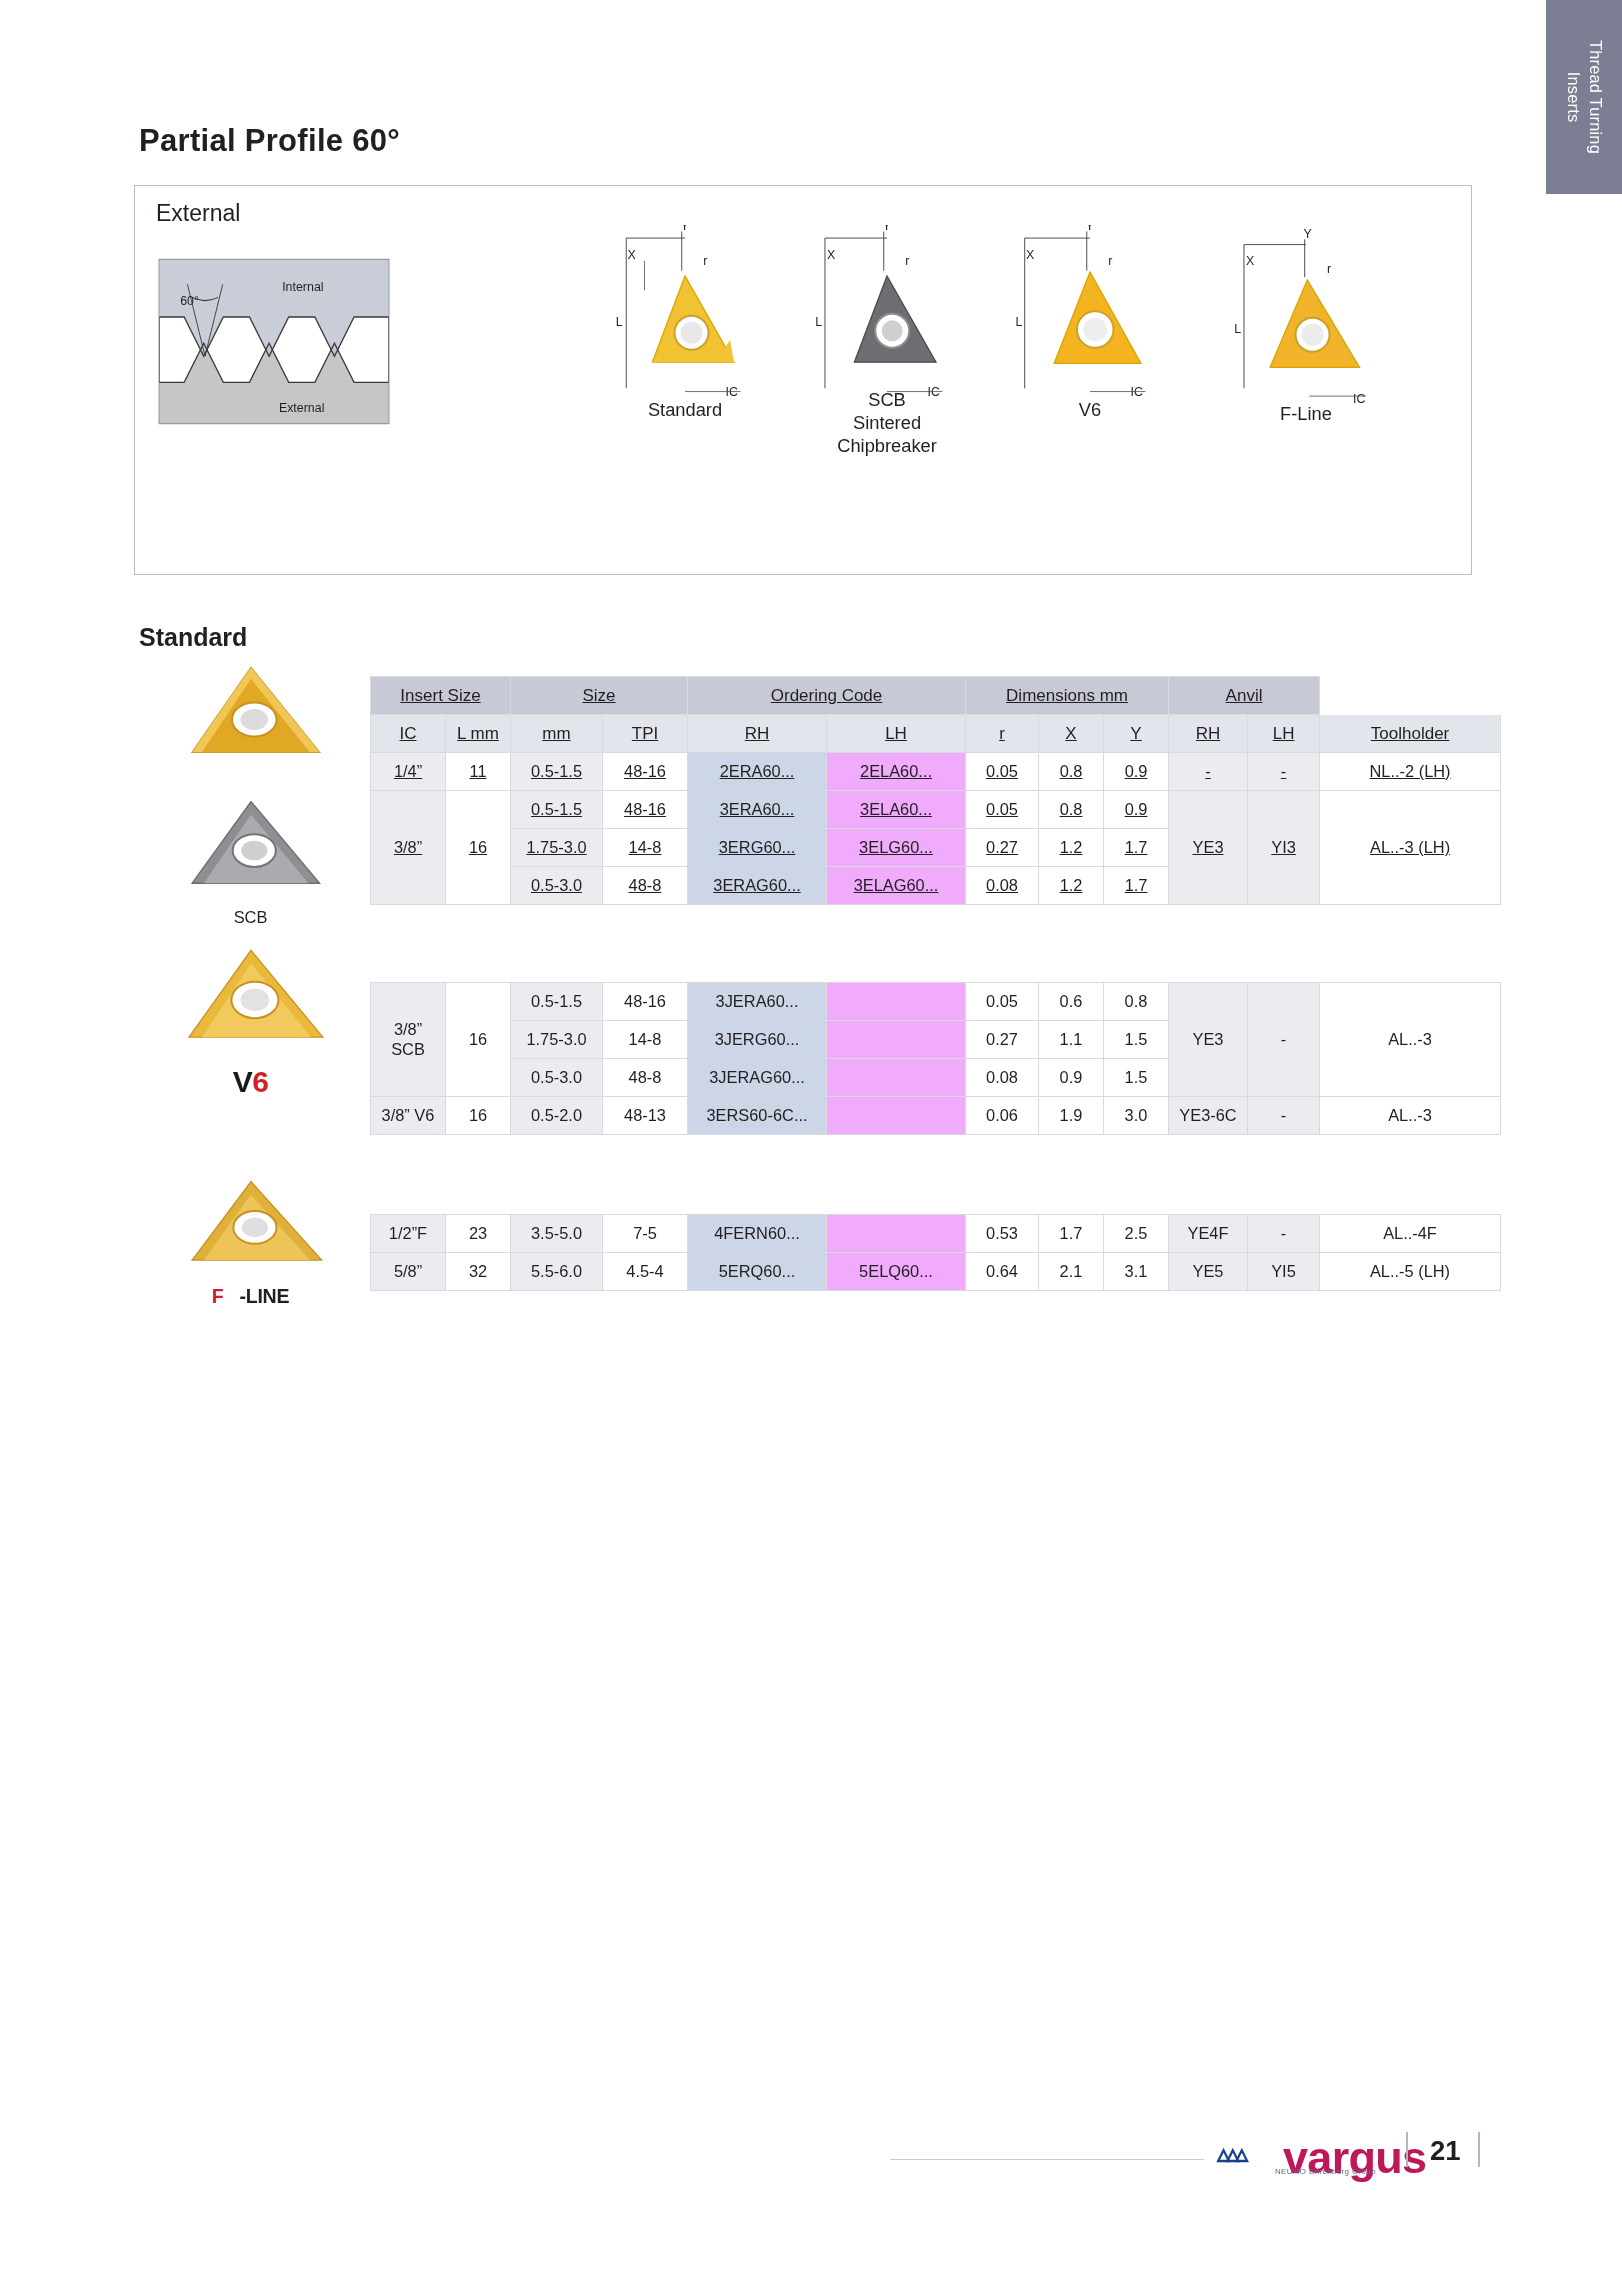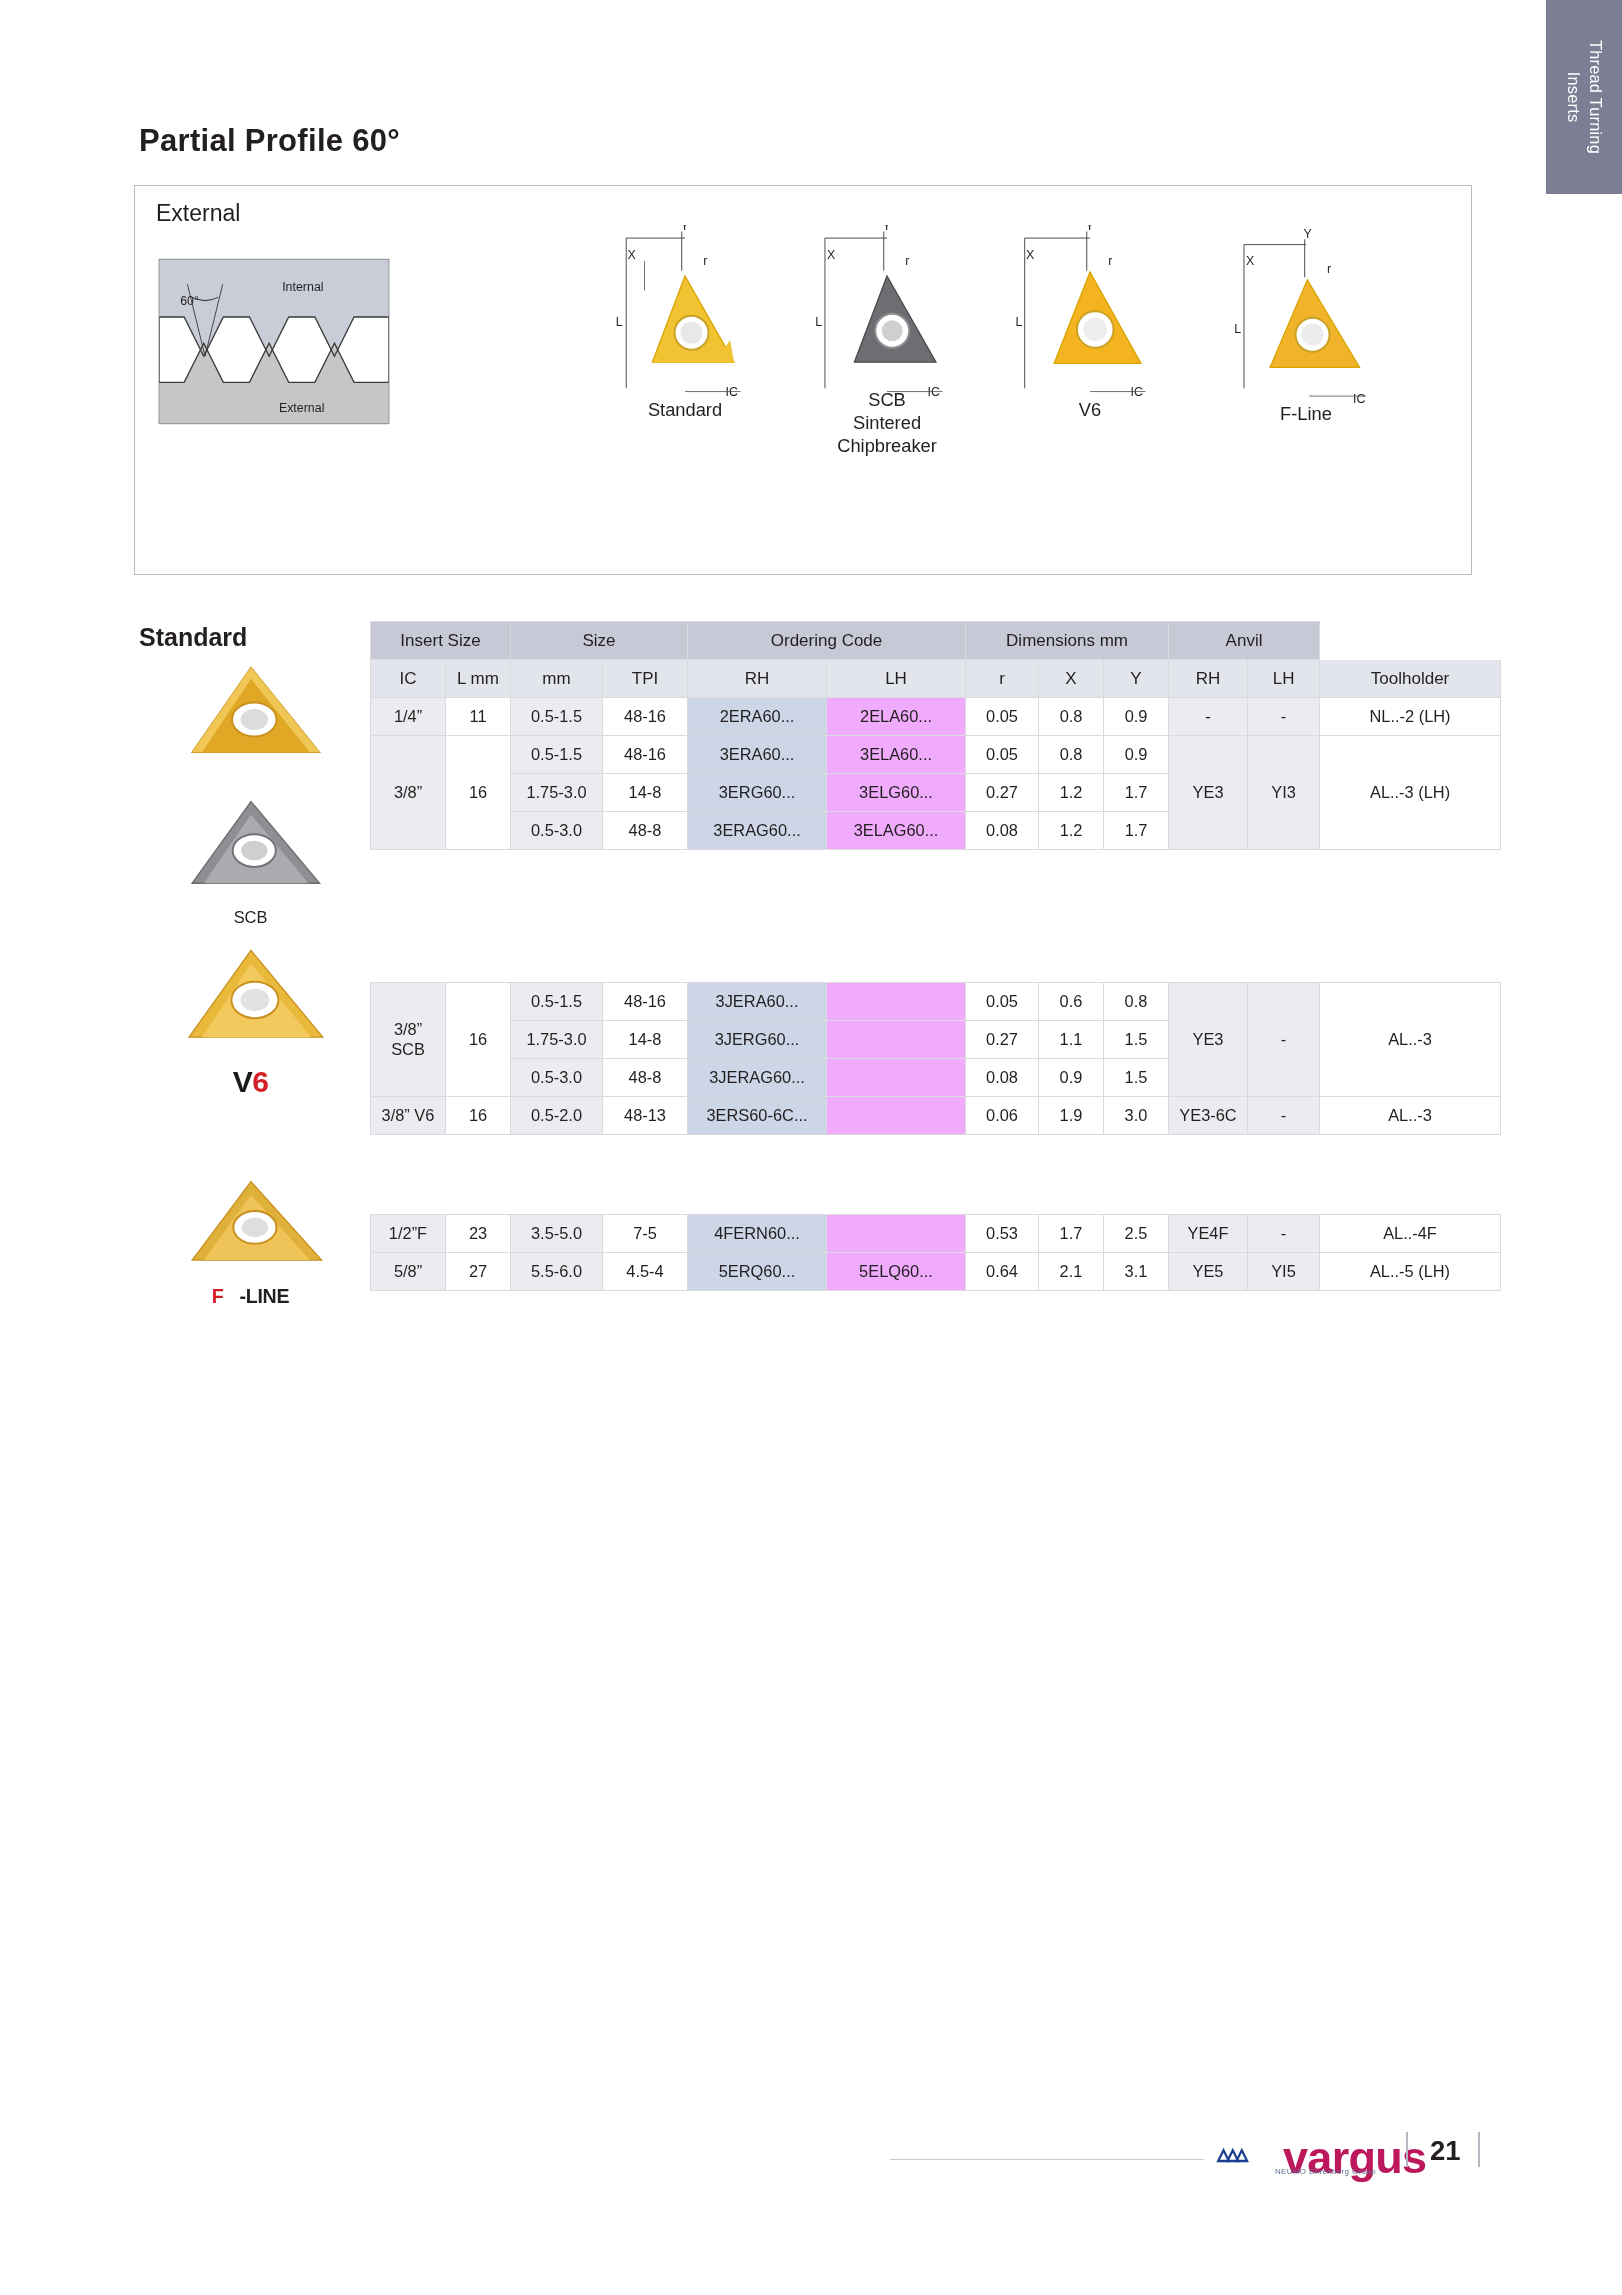--- a/index.html
+++ b/index.html
@@ -309,21 +309,21 @@
       <polygon points="58,145 130,45 220,145" fill="#eec459"></polygon>
       <ellipse cx="136" cy="95" rx="33" ry="25" fill="#ffffff" stroke="#c8911f" stroke-width="3"></ellipse>
       <ellipse cx="136" cy="95" rx="20" ry="15" fill="#dedede"></ellipse>
     </svg>
     <div class="prod-label" style="font-size:19.6px;font-weight:bold;letter-spacing:-0.3px;">
       <span style="color:#d31f26;">F</span><span style="color:#231f20;margin-left:16px;">-LINE</span>
     </div>
   </div>
 </div>
 
-<table class="spec" style="left:370px; top:621px; width:1131px;">
+<table class="spec" style="left:370px; top:676px; width:1131px;text-decoration:underline;">
   <colgroup>
     <col style="width:75px">
       <col style="width:65px">
     <col style="width:92px">
       <col style="width:85px">
     <col style="width:139px">
       <col style="width:139px">
     <col style="width:73px">
       <col style="width:65px">
       <col style="width:65px">
@@ -498,21 +498,21 @@
     <td class="c-cream"></td>
     <td class="c-white">0.53</td>
     <td class="c-white">1.7</td>
     <td class="c-white">2.5</td>
     <td class="c-grey">YE4F</td>
     <td class="c-grey">-</td>
     <td class="c-white">AL..-4F</td>
   </tr>
   <tr>
     <td class="c-grey">5/8”</td>
-    <td class="c-white">27</td>
+    <td class="c-white">32</td>
     <td class="c-grey">5.5-6.0</td>
     <td class="c-white">4.5-4</td>
     <td class="c-blue">5ERQ60...</td>
     <td class="c-cream">5ELQ60...</td>
     <td class="c-white">0.64</td>
     <td class="c-white">2.1</td>
     <td class="c-white">3.1</td>
     <td class="c-grey">YE5</td>
     <td class="c-grey">YI5</td>
     <td class="c-white">AL..-5 (LH)</td>

